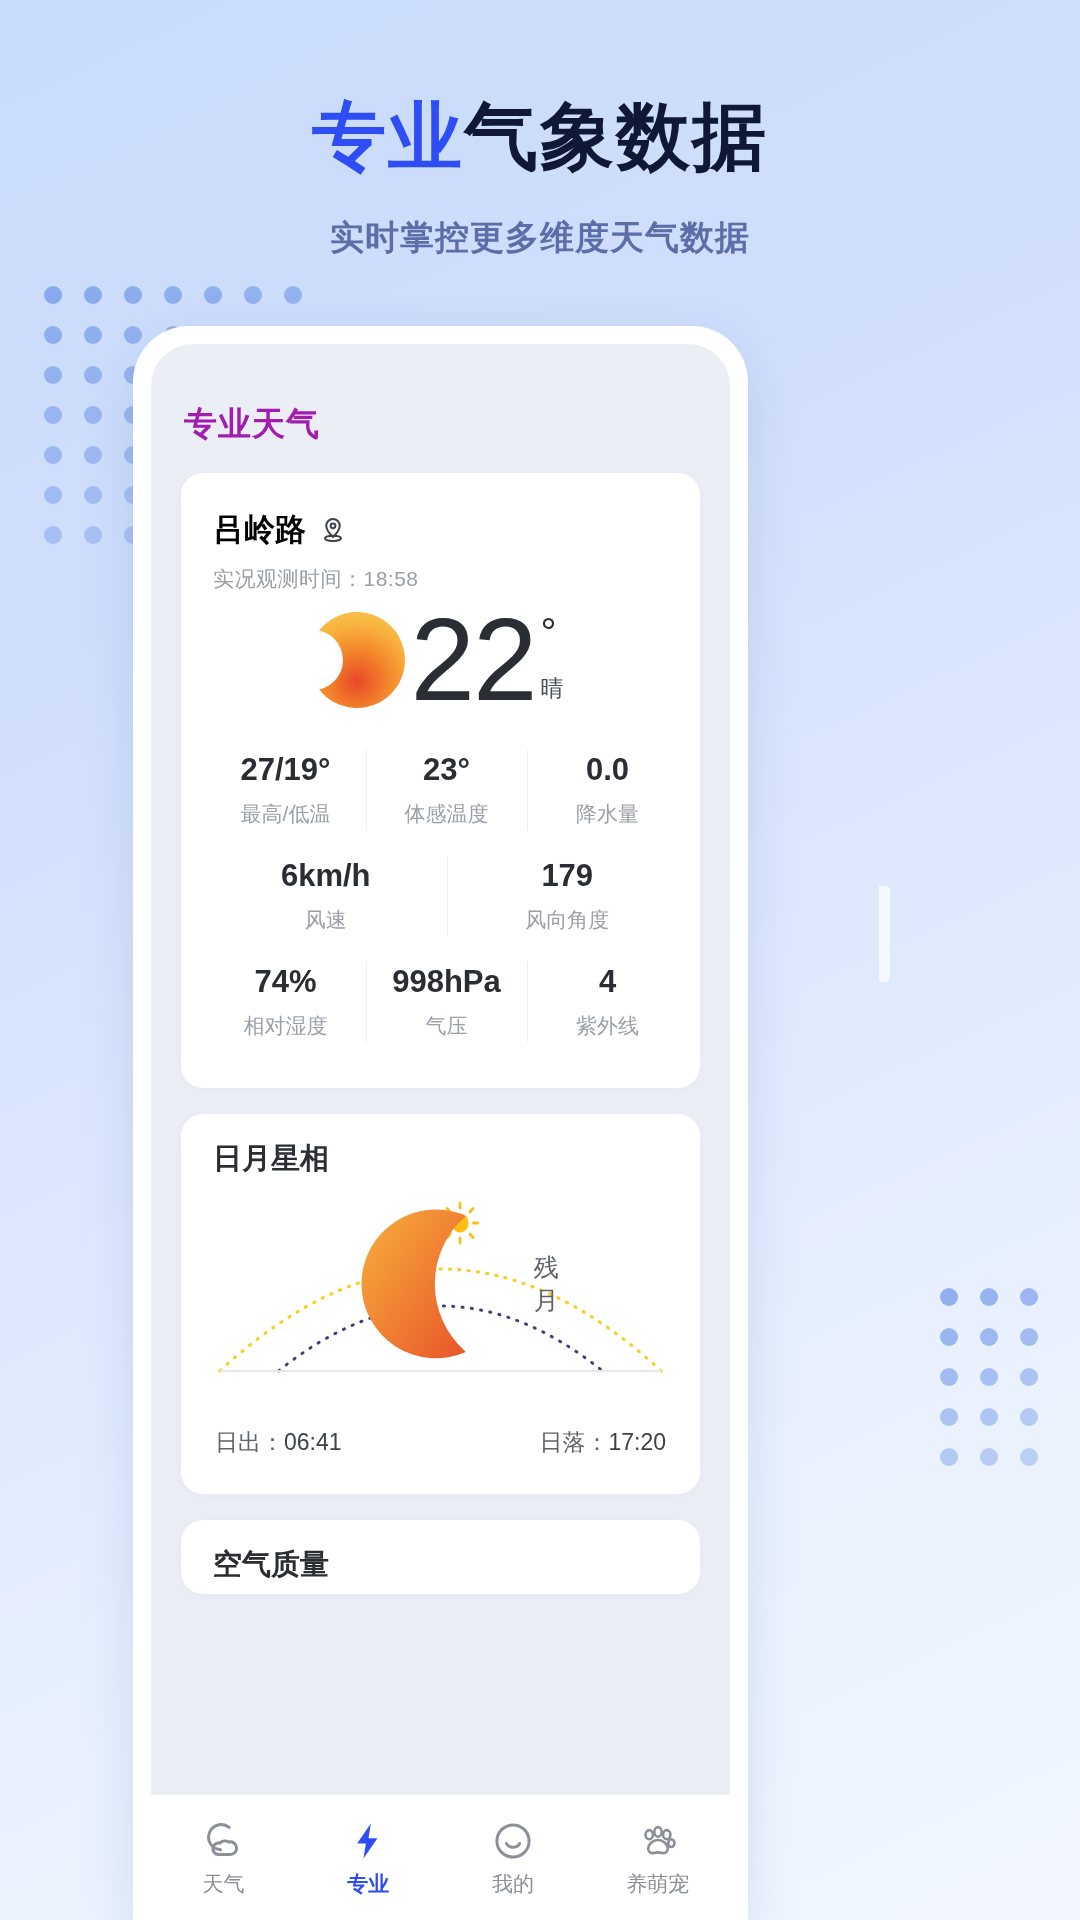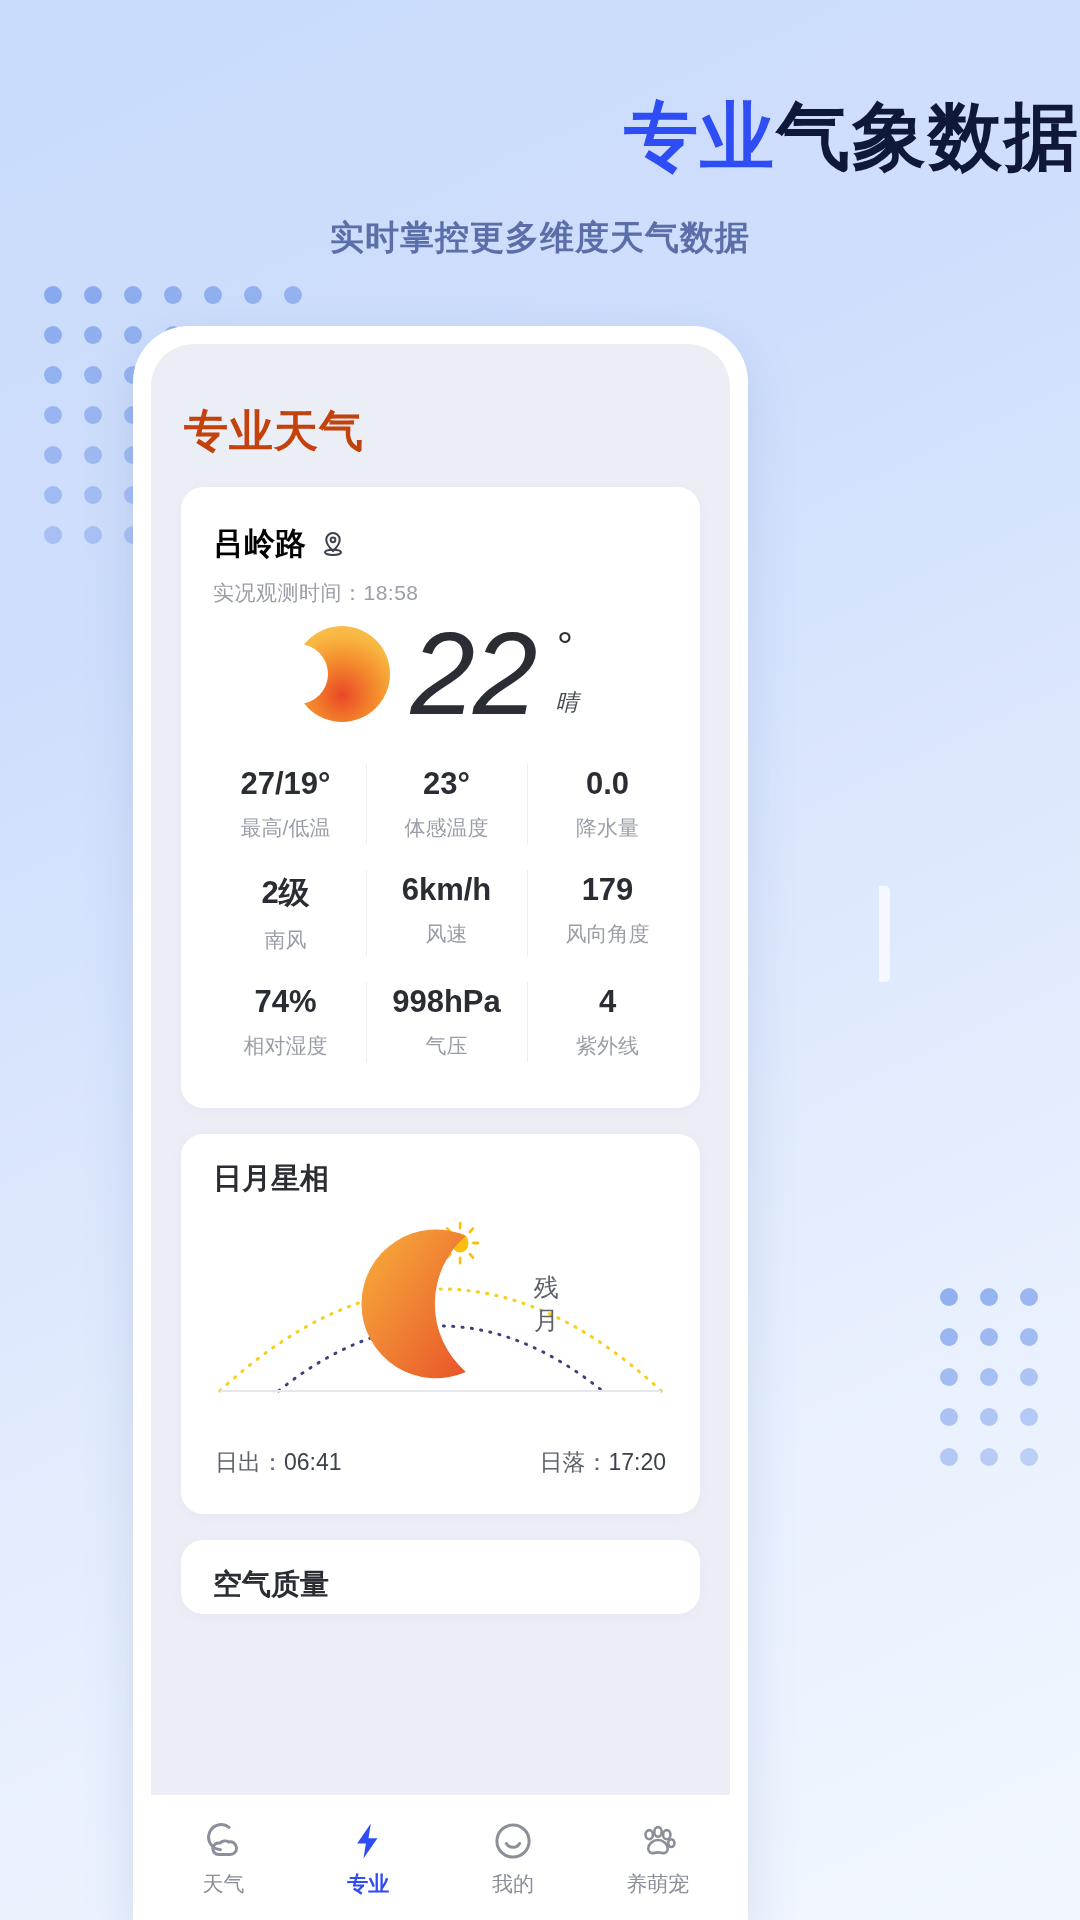--- a/index.html
+++ b/index.html
@@ -12,21 +12,21 @@
 
   
   .dotgrid { position:absolute; display:grid; gap:22px; }
   .dotgrid span { width:18px; height:18px; border-radius:50%; display:block; }
   #dots-left { left:44px; top:286px; grid-template-columns:repeat(7,18px); grid-template-rows:repeat(7,18px); }
   #dots-right { right:42px; top:1288px; grid-template-columns:repeat(3,18px); grid-template-rows:repeat(5,18px); }
 
   
   .headline {
     position:absolute; top:96px; left:0; width:100%;
-    text-align:right; font-size:74px; font-weight:bold; letter-spacing:2px;
+    text-align:center; font-size:74px; font-weight:bold; letter-spacing:2px;
     line-height:1.1;
   }
   .headline .hl-accent { color:#2f4df5; }
   .headline .hl-dark { color:#10183a; }
   .subtitle {
     position:absolute; top:215px; left:0; width:100%;
     text-align:center; font-size:34px; font-weight:bold; color:#5b6ea8; letter-spacing:1px;
   }
 
   
@@ -44,38 +44,38 @@
     overflow:hidden; position:relative;
   }
   
   .btn-side { position:absolute; background:#f4f7ff; border-radius:6px; }
   #btn-l1 { left:125px; top:552px; width:9px; height:84px; border-radius:5px 0 0 5px; background:#f0f5ff; }
   #btn-l2 { left:125px; top:665px; width:9px; height:120px; border-radius:5px 0 0 5px; background:#f0f5ff; }
   #btn-r1 { left:746px; top:560px; width:11px; height:96px; border-radius:0 5px 5px 0; background:#f5f8ff; }
 
   
   .app-title {
-    font-size:44px; font-weight:bold; color:#c2410c;
+    font-size:33px; font-weight:bold; color:#a21caf;
     padding:58px 0 0 33px; letter-spacing:1px;
   }
 
   
   .card {
     background:#fff; border-radius:22px; margin:26px 30px 0 30px;
     box-shadow:0 2px 12px rgba(120,140,190,.06);
   }
 
   .loc-row { display:flex; align-items:center; gap:12px; padding:36px 0 0 32px; }
   .loc-name { font-size:31px; font-weight:bold; color:#000000; }
   .loc-pin { width:30px; height:30px; display:block; }
   .obs-time { font-size:21px; color:#9a9ea8; padding:14px 0 0 32px; letter-spacing:.5px; }
 
   .temp-row {
     display:flex; align-items:center; justify-content:center;
-    gap:20px; padding:14px 8px 22px 0;font-style:italic;
+    gap:5px; padding:14px 8px 22px 0;
   }
   .sun-ico {
     width:96px; height:96px; border-radius:50%;
     background:radial-gradient(circle at 50% 72%, #e8472a 0%, #ef6a28 20%, #f5922f 45%, #f8b43f 68%, #f7c95a 100%);
     position:relative; flex:0 0 auto;
   }
   .sun-ico::after {
     content:""; position:absolute; left:-26px; top:18px;
     width:60px; height:60px; border-radius:50%; background:#fff;
   }
@@ -249,24 +249,20 @@
             <div class="mval">23°</div>
             <div class="mlabel">体感温度</div>
           </div>
           <div class="mcell">
             <div class="mval">0.0</div>
             <div class="mlabel">降水量</div>
           </div>
         </div>
         <div class="mrow">
           <div class="mcell">
-            <div class="mval">2级</div>
-            <div class="mlabel">南风</div>
-          </div>
-          <div class="mcell">
             <div class="mval">6km/h</div>
             <div class="mlabel">风速</div>
           </div>
           <div class="mcell">
             <div class="mval">179</div>
             <div class="mlabel">风向角度</div>
           </div>
         </div>
         <div class="mrow">
           <div class="mcell">

